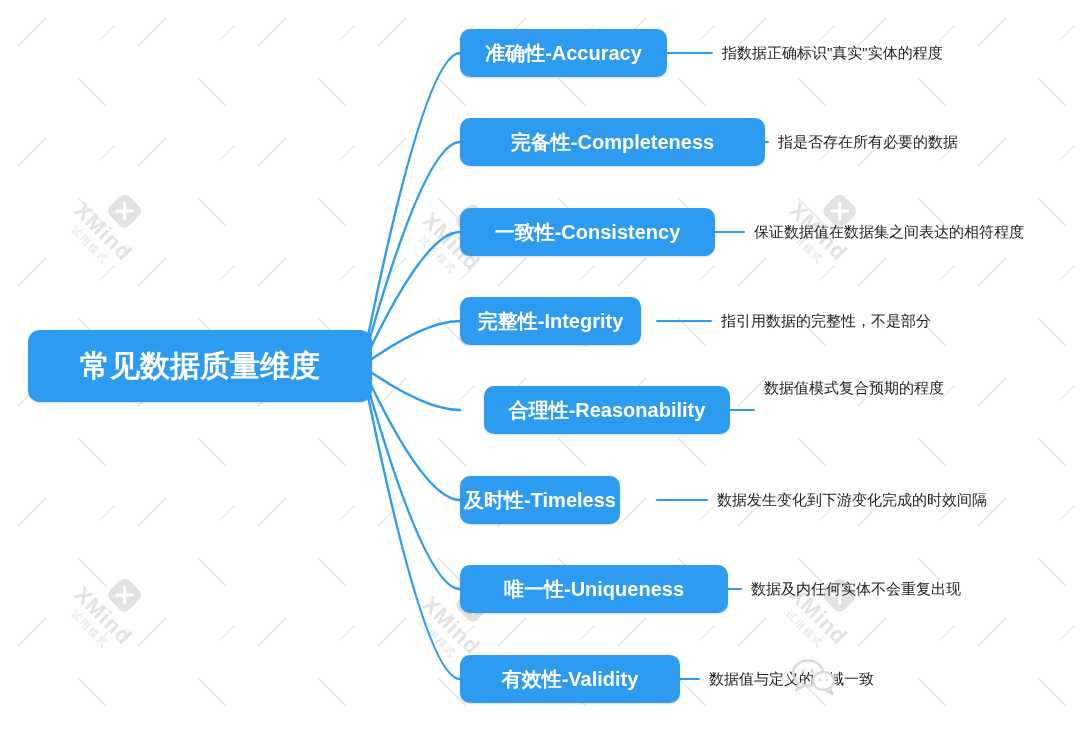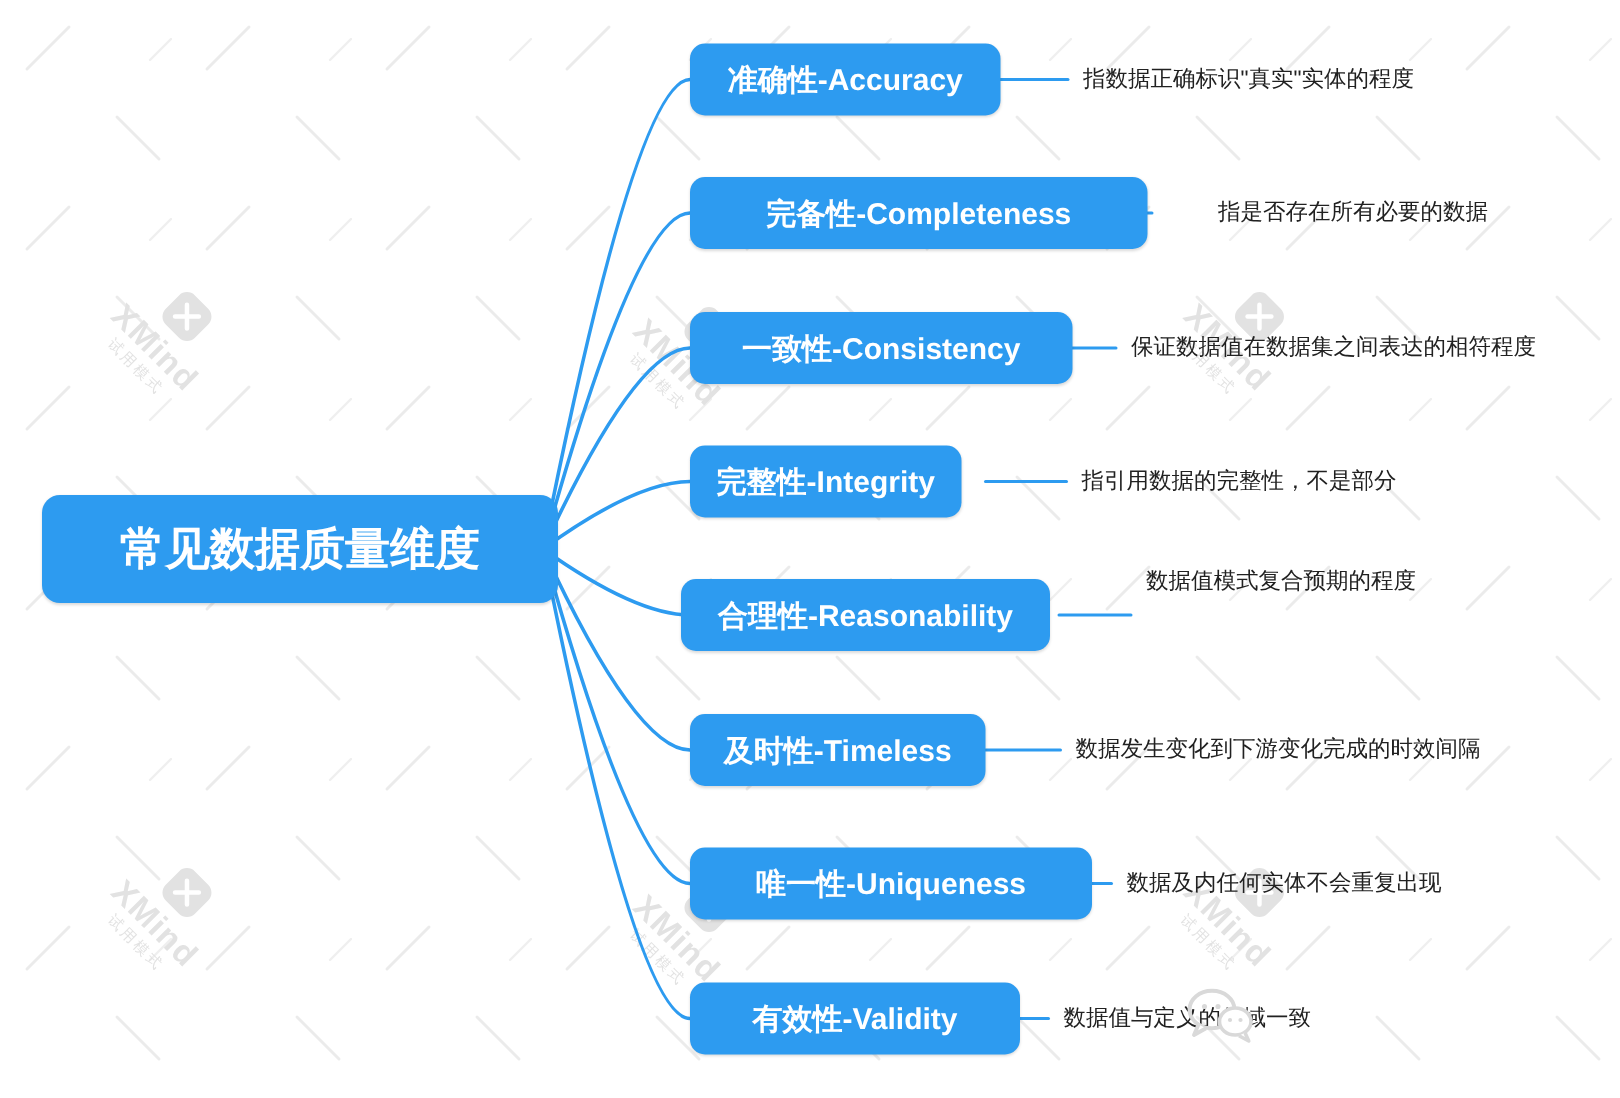--- a/index.html
+++ b/index.html
@@ -150,35 +150,35 @@
 </div>
 <div class="topic branch-topic" style="left:460px;top:118px;width:305px">
   <span>完备性-Completeness</span>
 </div>
 <div class="topic branch-topic" style="left:460px;top:208px;width:255px">
   <span>一致性-Consistency</span>
 </div>
 <div class="topic branch-topic" style="left:460px;top:297px;width:181px">
   <span>完整性-Integrity</span>
 </div>
-<div class="topic branch-topic" style="left:454px;top:386px;width:246px">
+<div class="topic branch-topic" style="left:484px;top:386px;width:246px">
   <span>合理性-Reasonability</span>
 </div>
-<div class="topic branch-topic" style="left:460px;top:476px;width:197px">
+<div class="topic branch-topic" style="left:460px;top:476px;width:160px">
   <span>及时性-Timeless</span>
 </div>
 <div class="topic branch-topic" style="left:460px;top:565px;width:268px">
   <span>唯一性-Uniqueness</span>
 </div>
 <div class="topic branch-topic" style="left:460px;top:655px;width:220px">
   <span>有效性-Validity</span>
 </div>
 
 <div class="desc" style="left:722px;top:42px">指数据正确标识"真实"实体的程度</div>
-<div class="desc" style="left:812px;top:131px">指是否存在所有必要的数据</div>
+<div class="desc" style="left:778px;top:131px">指是否存在所有必要的数据</div>
 <div class="desc" style="left:754px;top:221px">保证数据值在数据集之间表达的相符程度</div>
 <div class="desc" style="left:721px;top:310px">指引用数据的完整性，不是部分</div>
 <div class="desc" style="left:764px;top:377px">数据值模式复合预期的程度</div>
 <div class="desc" style="left:717px;top:489px">数据发生变化到下游变化完成的时效间隔</div>
 <div class="desc" style="left:751px;top:578px">数据及内任何实体不会重复出现</div>
 <div class="desc" style="left:709px;top:668px">数据值与定义的值域一致</div>
 
 <div class="channel-wm">
   <span>
     <svg width="54" height="54" viewBox="0 0 54 54" fill="none">

